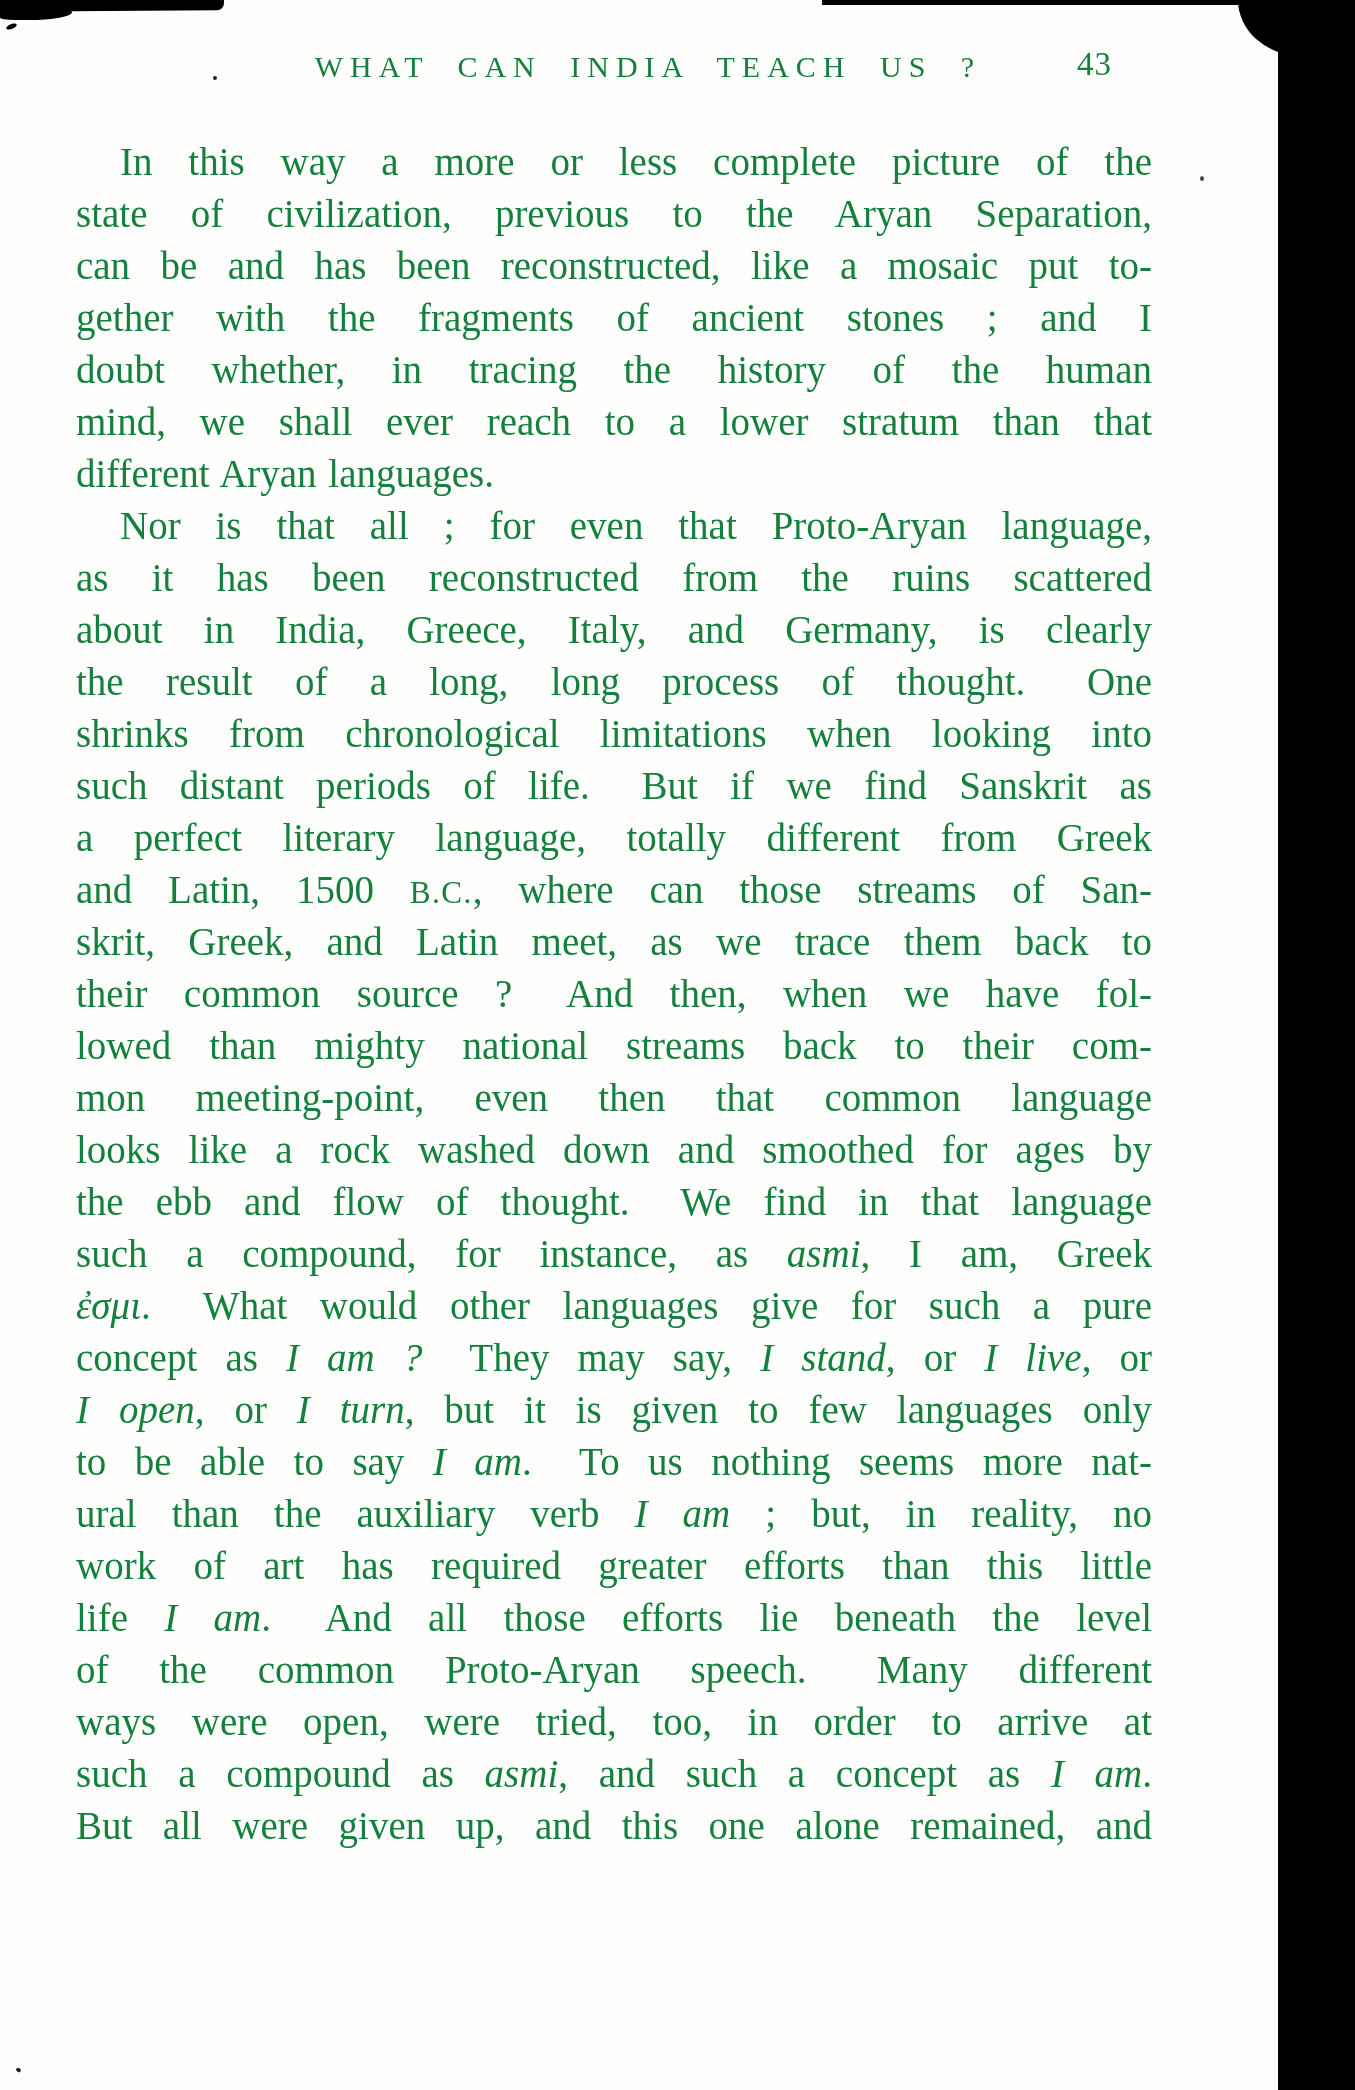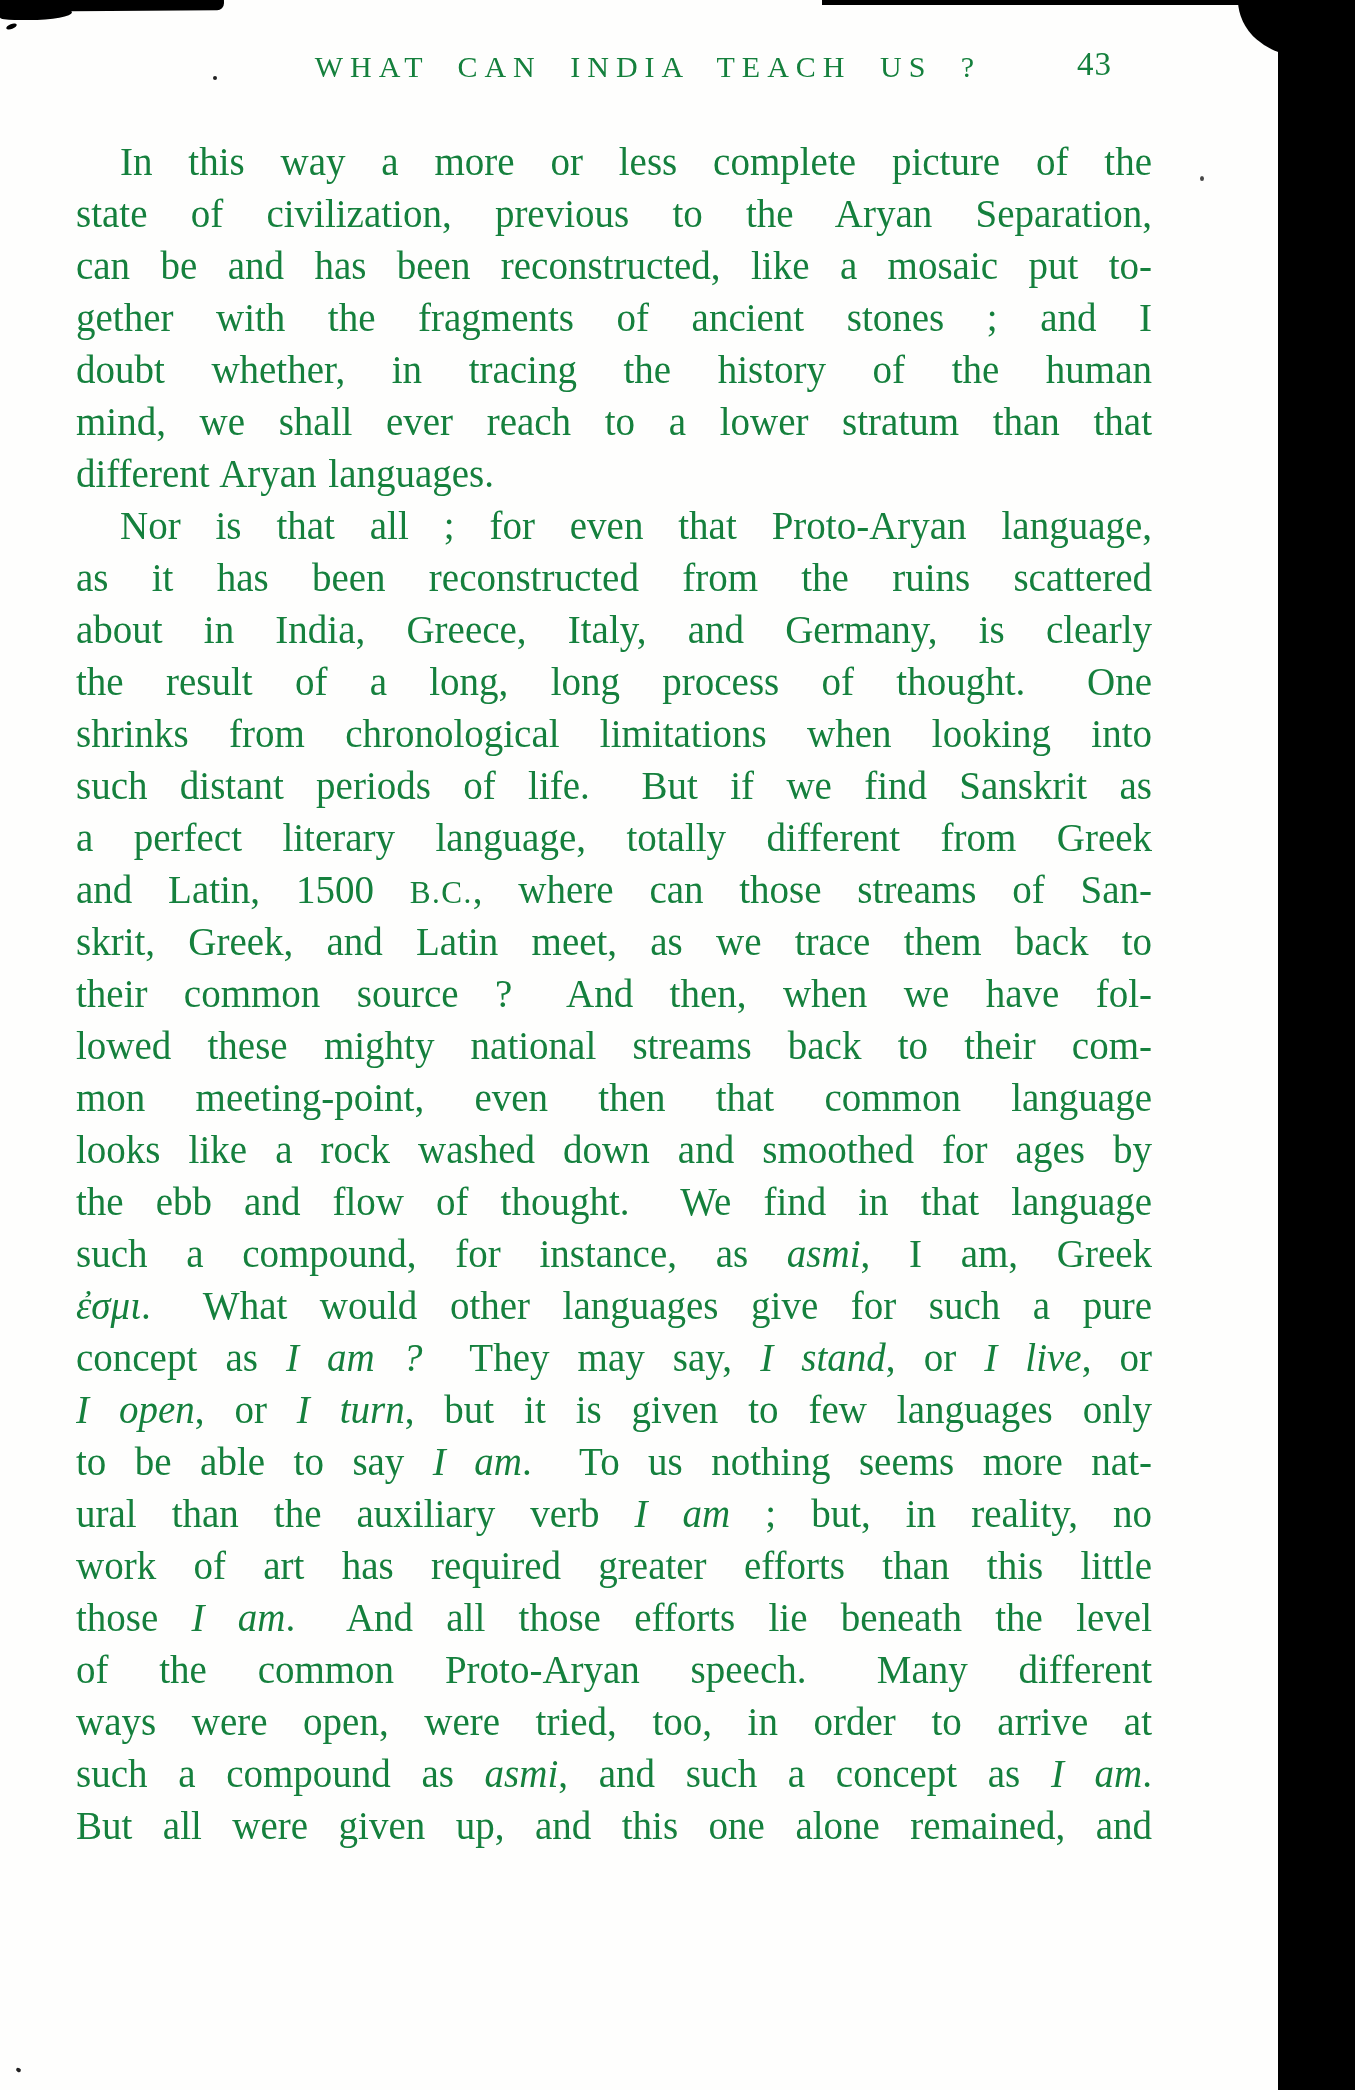--- a/index.html
+++ b/index.html
@@ -76,32 +76,32 @@
         <div class="line indent"><span>Nor is that all&nbsp;; for even that Proto-Aryan language,</span></div>
         <div class="line"><span>as it has been reconstructed from the ruins scattered</span></div>
         <div class="line"><span>about in India, Greece, Italy, and Germany, is clearly</span></div>
         <div class="line"><span>the result of a long, long process of thought.  One</span></div>
         <div class="line"><span>shrinks from chronological limitations when looking into</span></div>
         <div class="line"><span>such distant periods of life.  But if we find Sanskrit as</span></div>
         <div class="line"><span>a perfect literary language, totally different from Greek</span></div>
         <div class="line"><span>and Latin, 1500 </span><span class="sc">B.C.</span><span>, where can those streams of San-</span></div>
         <div class="line"><span>skrit, Greek, and Latin meet, as we trace them back to</span></div>
         <div class="line"><span>their common source&nbsp;?  And then, when we have fol-</span></div>
-        <div class="line"><span>lowed these mighty national streams back to their com-</span></div>
+        <div class="line"><span>lowed than mighty national streams back to their com-</span></div>
         <div class="line"><span>mon meeting-point, even then that common language</span></div>
         <div class="line"><span>looks like a rock washed down and smoothed for ages by</span></div>
         <div class="line"><span>the ebb and flow of thought.  We find in that language</span></div>
         <div class="line"><span>such a compound, for instance, as </span><span class="it">asmi</span><span>, I am, Greek</span></div>
         <div class="line"><span class="it">ἐσμι</span><span>.  What would other languages give for such a pure</span></div>
         <div class="line"><span>concept as </span><span class="it">I am&nbsp;?</span><span>  They may say, </span><span class="it">I stand</span><span>, or </span><span class="it">I live</span><span>, or</span></div>
         <div class="line"><span class="it">I open</span><span>, or </span><span class="it">I turn</span><span>, but it is given to few languages only</span></div>
         <div class="line"><span>to be able to say </span><span class="it">I am</span><span>.  To us nothing seems more nat-</span></div>
         <div class="line"><span>ural than the auxiliary verb </span><span class="it">I am</span><span>&nbsp;; but, in reality, no</span></div>
         <div class="line"><span>work of art has required greater efforts than this little</span></div>
-        <div class="line"><span>those </span><span class="it">I am</span><span>.  And all those efforts lie beneath the level</span></div>
+        <div class="line"><span>life </span><span class="it">I am</span><span>.  And all those efforts lie beneath the level</span></div>
         <div class="line"><span>of the common Proto-Aryan speech.  Many different</span></div>
         <div class="line"><span>ways were open, were tried, too, in order to arrive at</span></div>
         <div class="line"><span>such a compound as </span><span class="it">asmi</span><span>, and such a concept as </span><span class="it">I am</span><span>.</span></div>
         <div class="line"><span>But all were given up, and this one alone remained, and</span></div>
       </div>
     </div>
 
 </div>
 
 </body></html>

